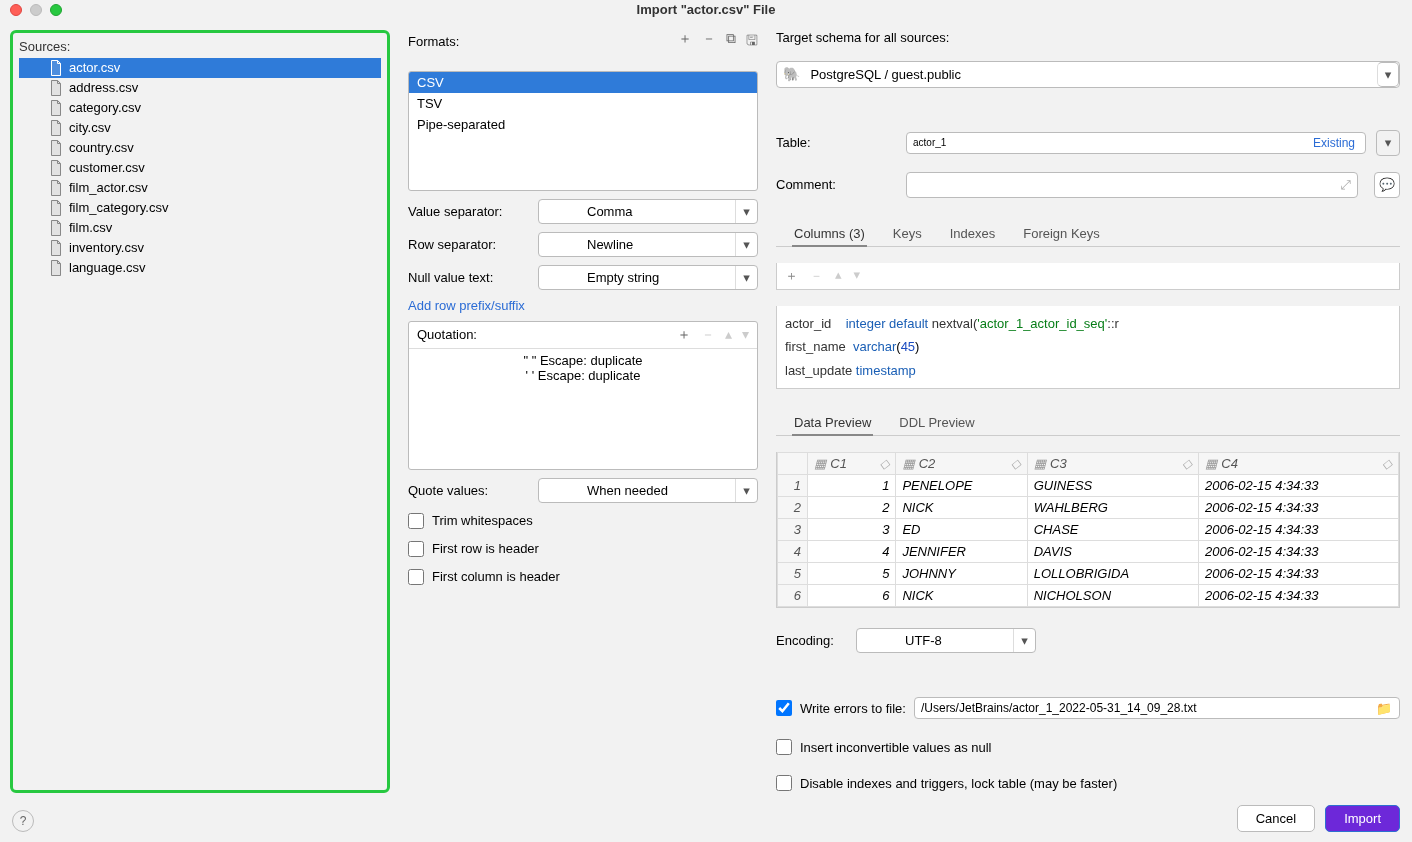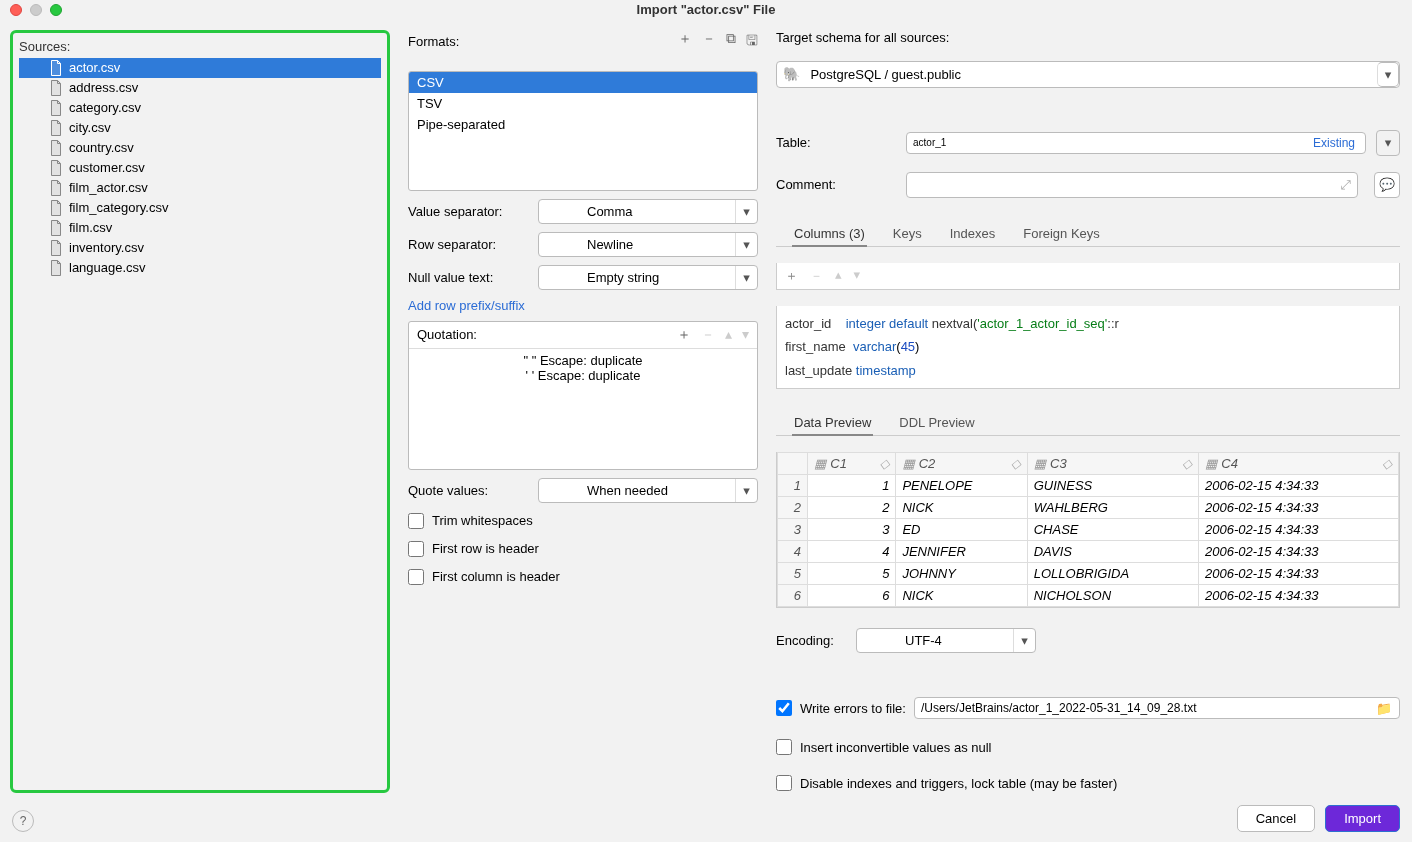--- a/index.html
+++ b/index.html
@@ -384,21 +384,21 @@
                 <td>NICHOLSON</td>
                 <td>2006-02-15 4:34:33</td>
               </tr>
             </tbody>
           </table>
       </div>
 
       <div class="table-row" style="margin-top:4px;">
         <label style="width:70px;">Encoding:</label>
         <div class="combo" style="flex:0 0 180px;">
-          <div class="combo-val">UTF-4</div>
+          <div class="combo-val">UTF-8</div>
           <div class="combo-btn">▾</div>
         </div>
       </div>
 
       <div style="height:10px;"></div>
       <div class="check-row">
         <input type="checkbox" checked="" style="">
         <span>Write errors to file:</span>
         <div class="errpath">
           <input value="/Users/JetBrains/actor_1_2022-05-31_14_09_28.txt" style="">

